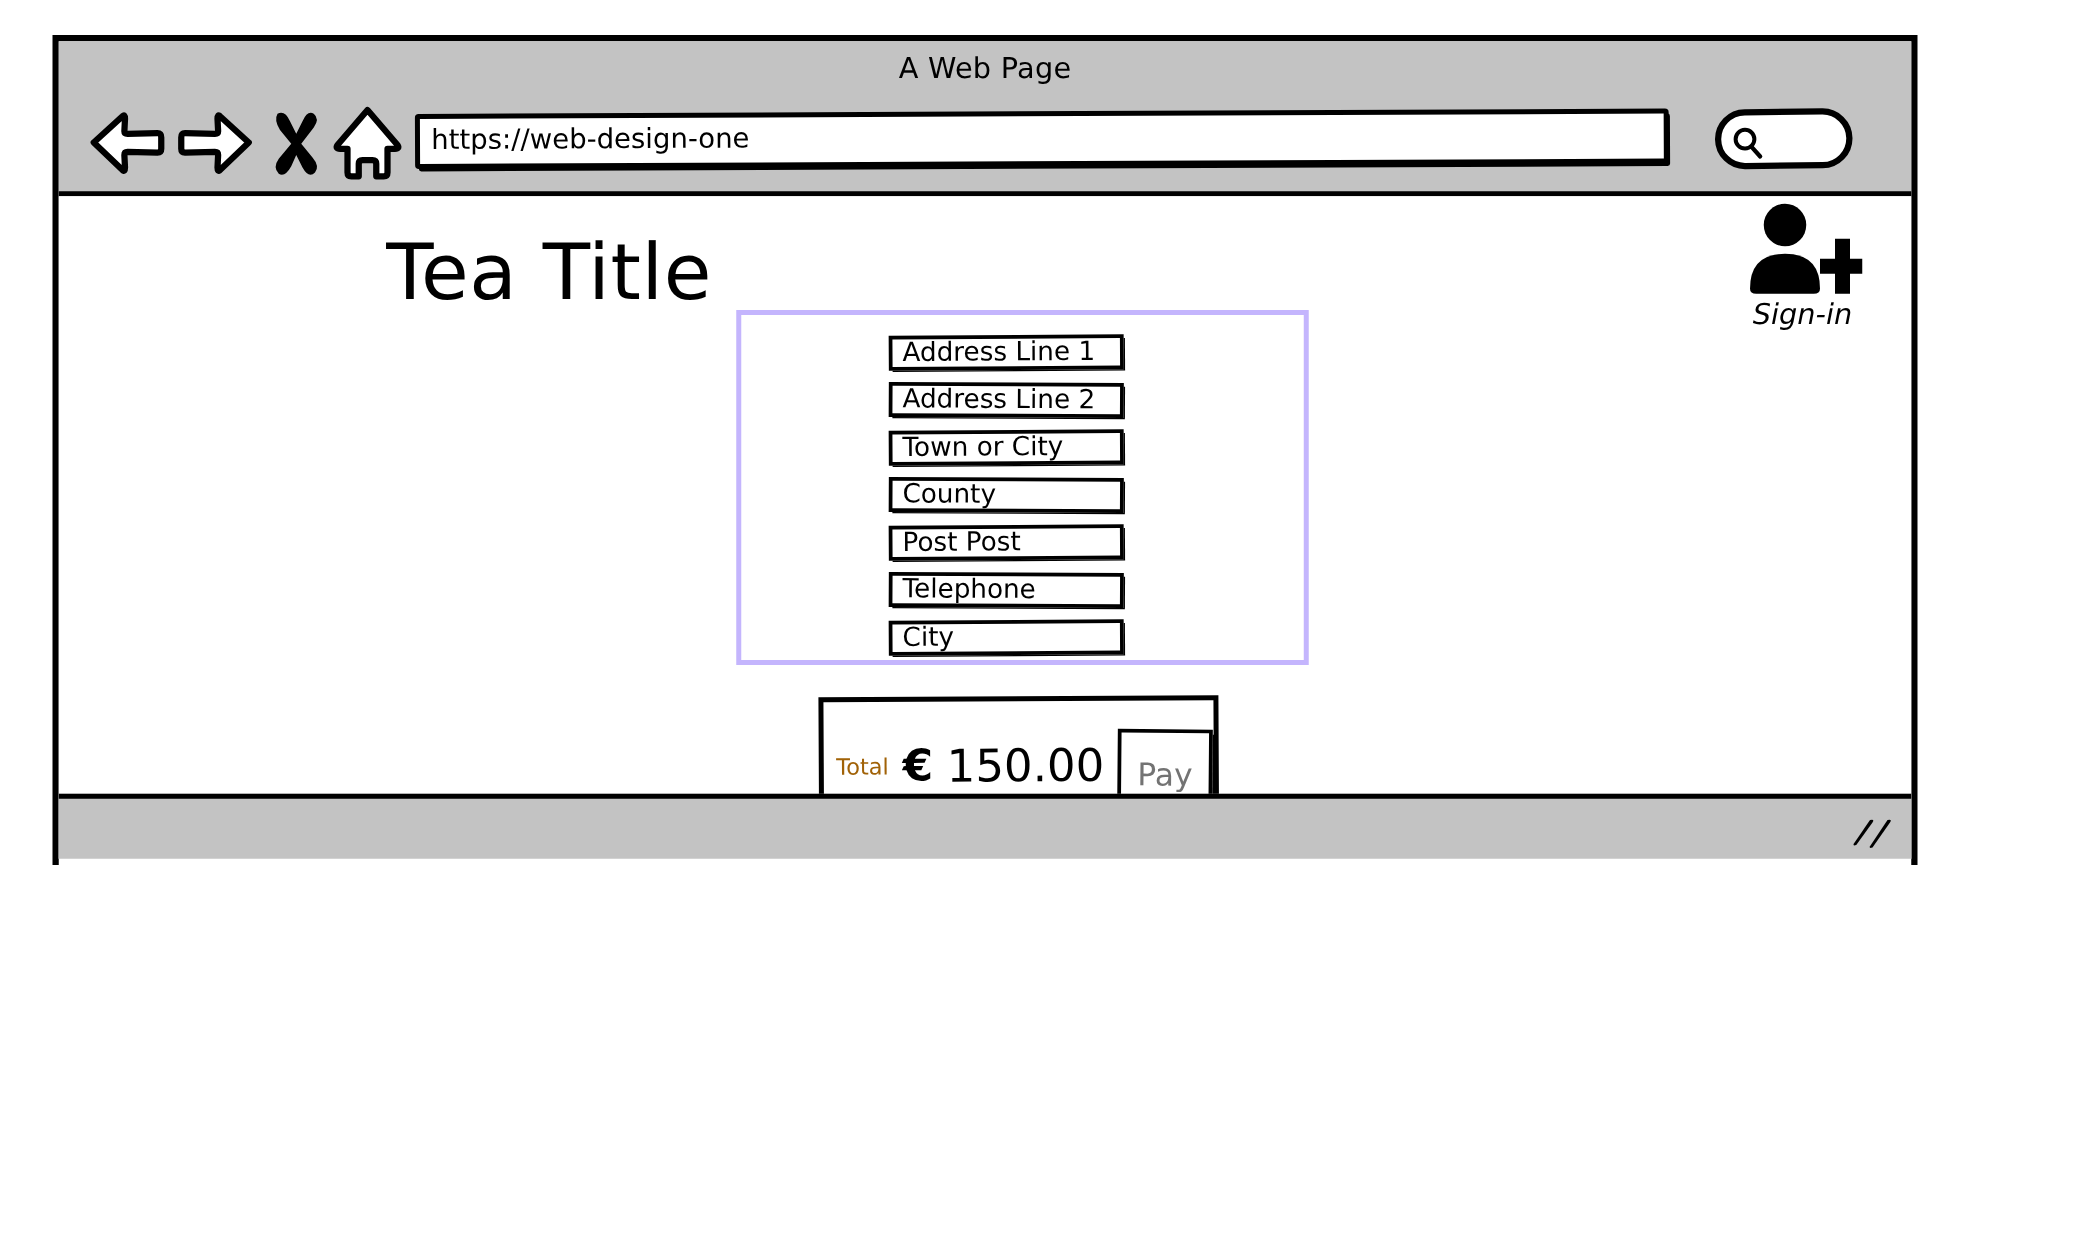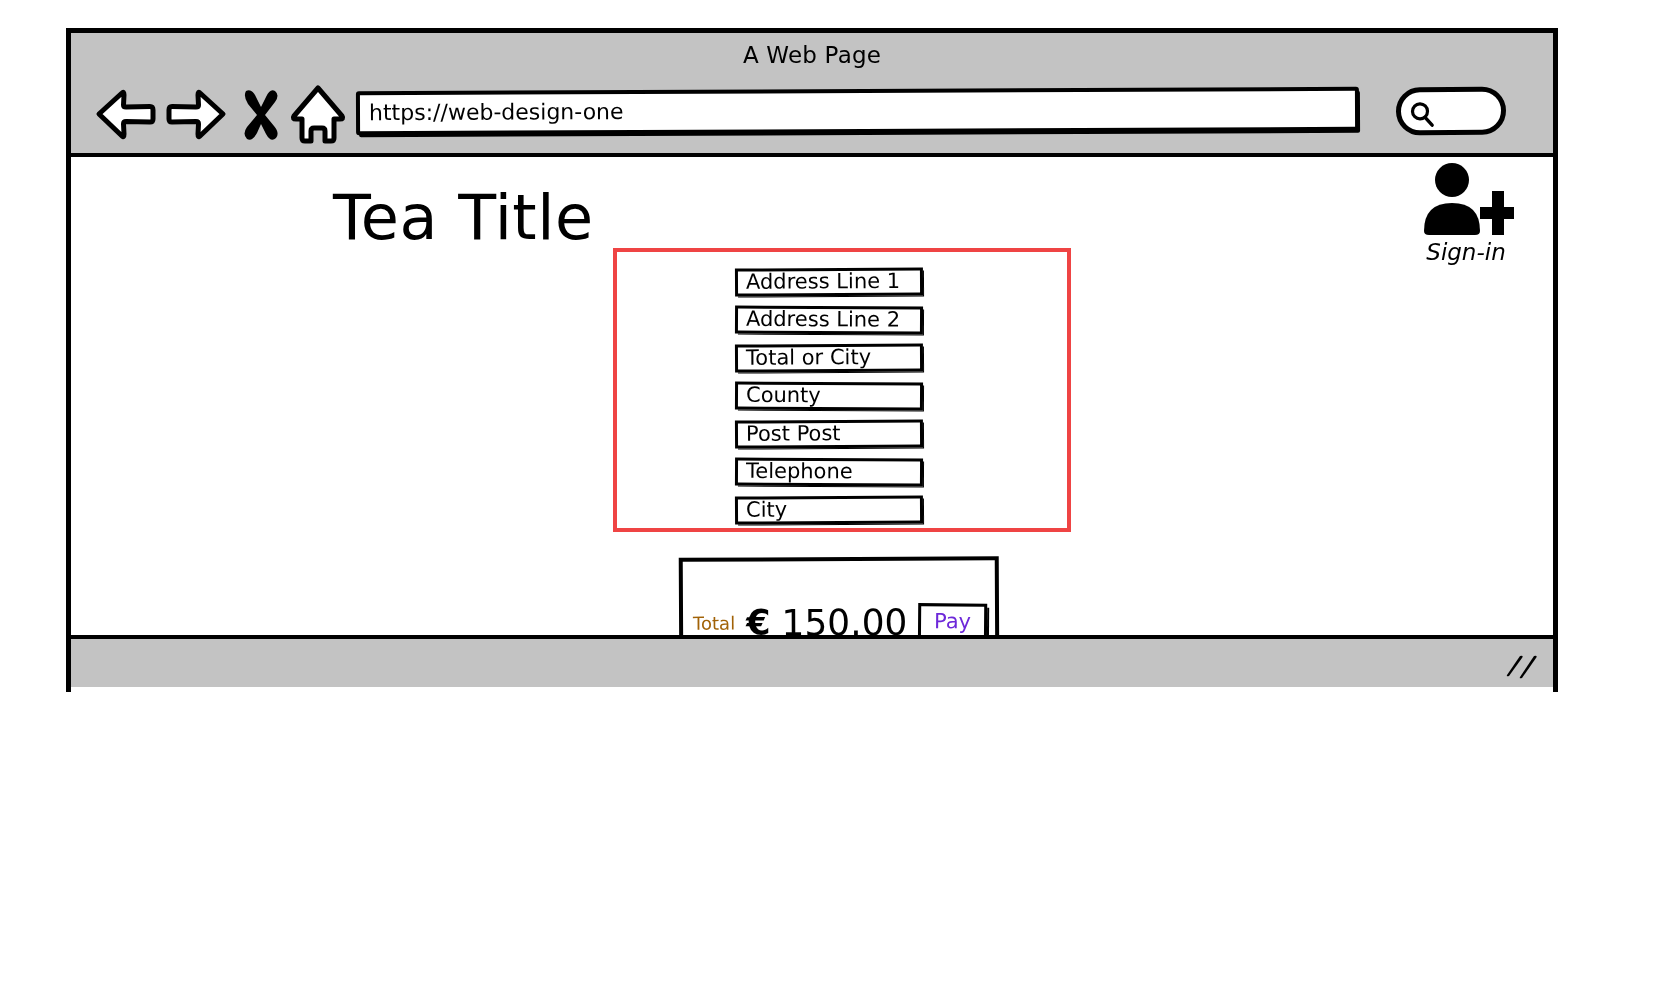--- a/index.html
+++ b/index.html
@@ -17,21 +17,20 @@
   
   #browser-window {
     position: absolute;
     left: 42px;
     top: 28px;
     width: 1492px;
     height: 664px;
     border: 5px solid #000;
     background: #fff;
     box-sizing: border-box;
-    margin-left: 24px;
   }
 
   
   #titlebar {
     position: relative;
     height: 124px;
     background: #c3c3c3;
     border-bottom: 4px solid #000;
     box-sizing: border-box;
   }
@@ -148,21 +147,21 @@
     font-family: "DejaVu Sans", sans-serif;
   }
 
   
   #address-panel {
     position: absolute;
     left: 542px;
     top: 91px;
     width: 458px;
     height: 284px;
-    border: 4px solid #ef4444;
+    border: 4px solid #c4b5fd;
     box-sizing: border-box;
     background: #fff;
   }
   #fields-stack {
     position: absolute;
     left: 118px;
     top: 16px;
     width: 188px;
   }
   .field-box {
@@ -221,23 +220,23 @@
   }
   #total-amount {
     font-size: 36px;
     color: #000;
     font-family: "DejaVu Sans", sans-serif;
   }
   #pay-button {
     position: relative;
     border: 3px solid #000;
     background: #fff;
-    padding: 3px 13px 5px 13px;
-    font-size: 21px;
-    color: #6d28d9;
+    padding: 19px 13px 5px 13px;
+    font-size: 25px;
+    color: #737373;
     font-family: "DejaVu Sans", sans-serif;
     box-shadow: 3px 3px 0 -1px #000;
     transform: rotate(0.8deg);
     box-sizing: border-box;
   }
 
   
   #statusbar {
     position: absolute;
     left: 0;
@@ -323,21 +322,21 @@
 
         <div class="field-box">
           <span class="field-label">Address Line 1</span>
         </div>
 
         <div class="field-box">
           <span class="field-label">Address Line 2</span>
         </div>
 
         <div class="field-box">
-          <span class="field-label">Total or City</span>
+          <span class="field-label">Town or City</span>
         </div>
 
         <div class="field-box">
           <span class="field-label">County</span>
         </div>
 
         <div class="field-box">
           <span class="field-label">Post Post</span>
         </div>
 

